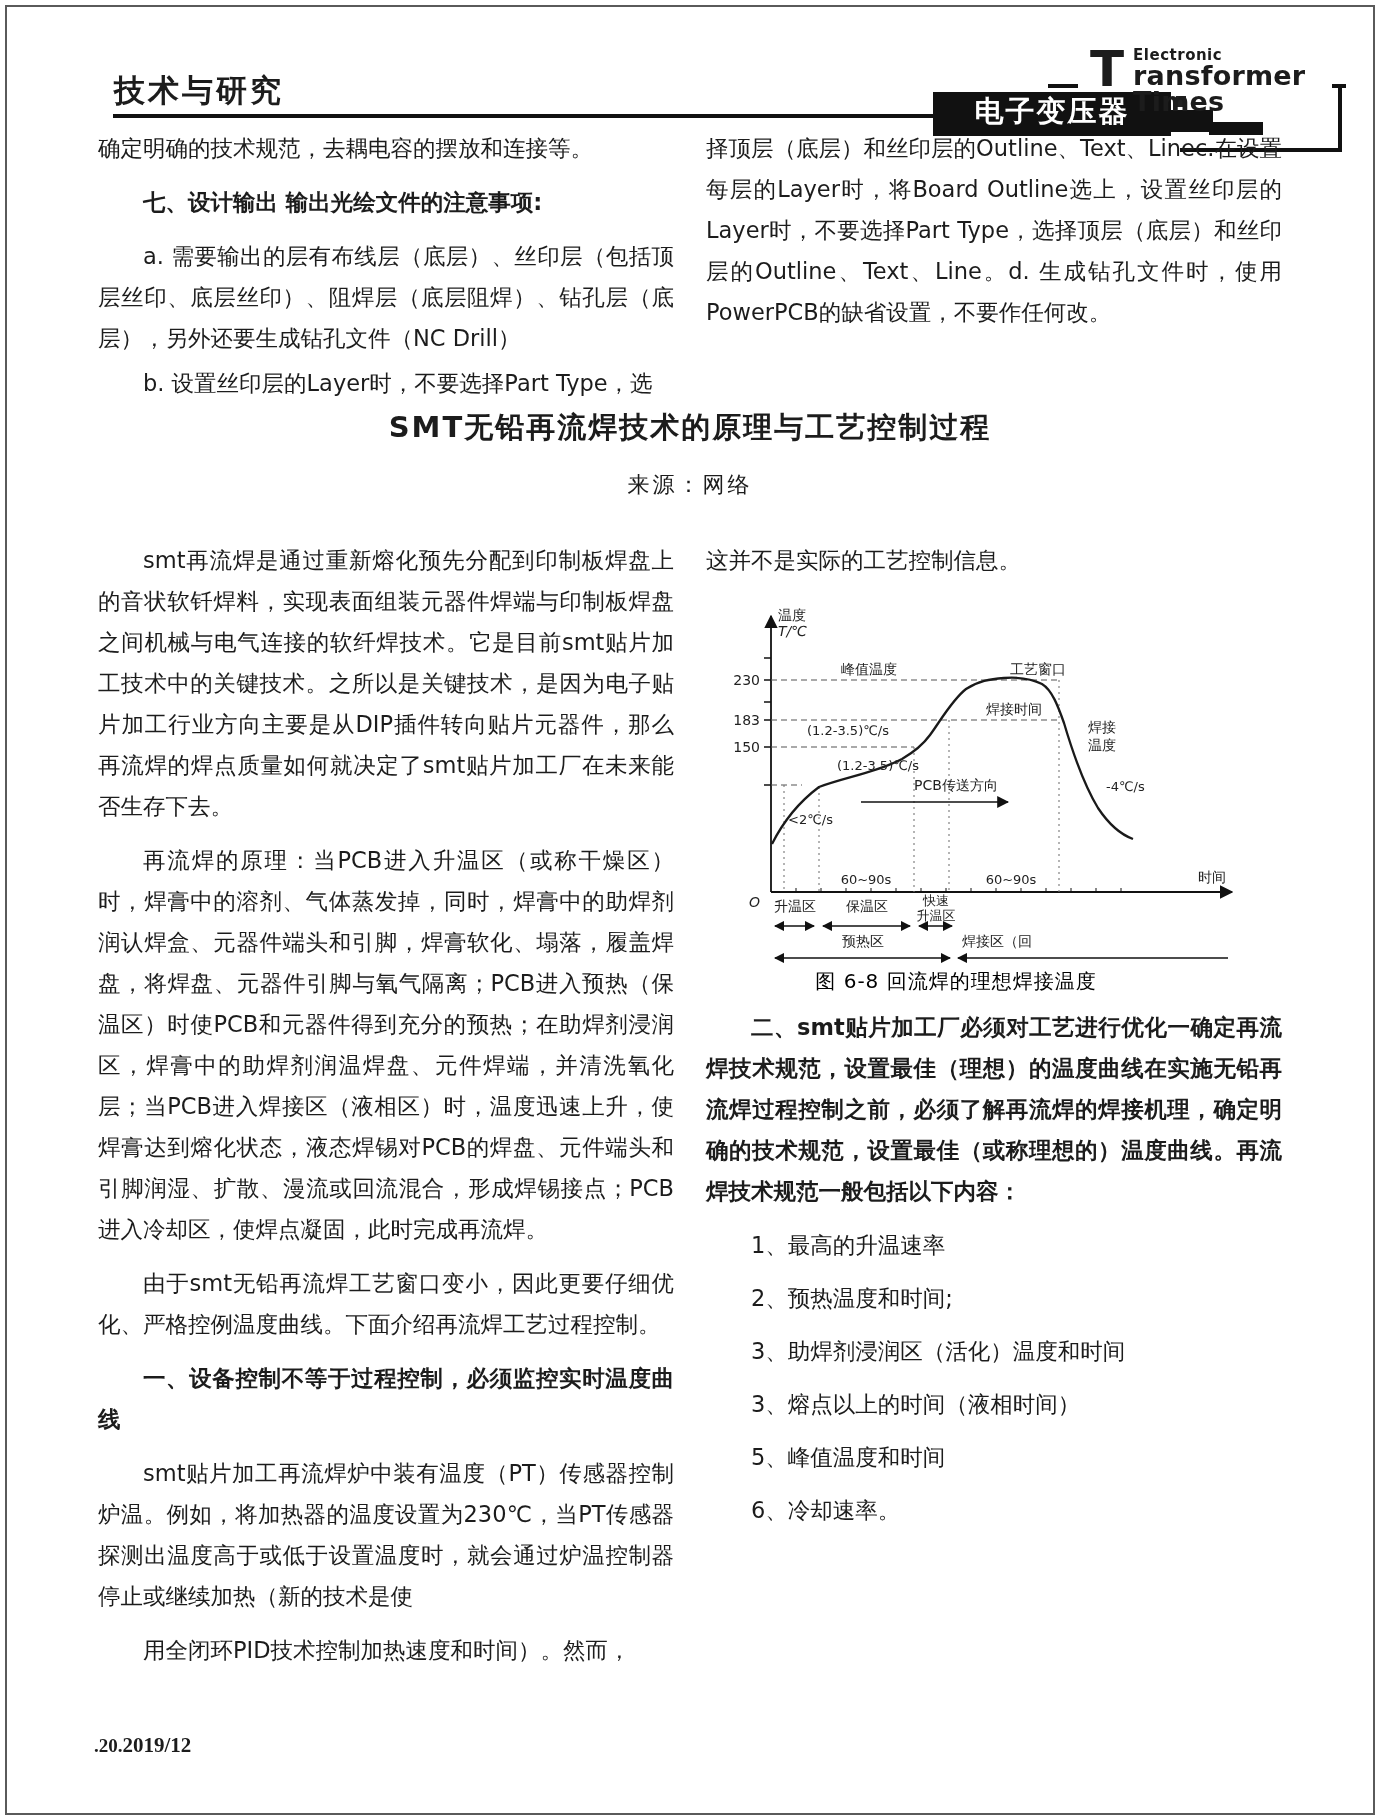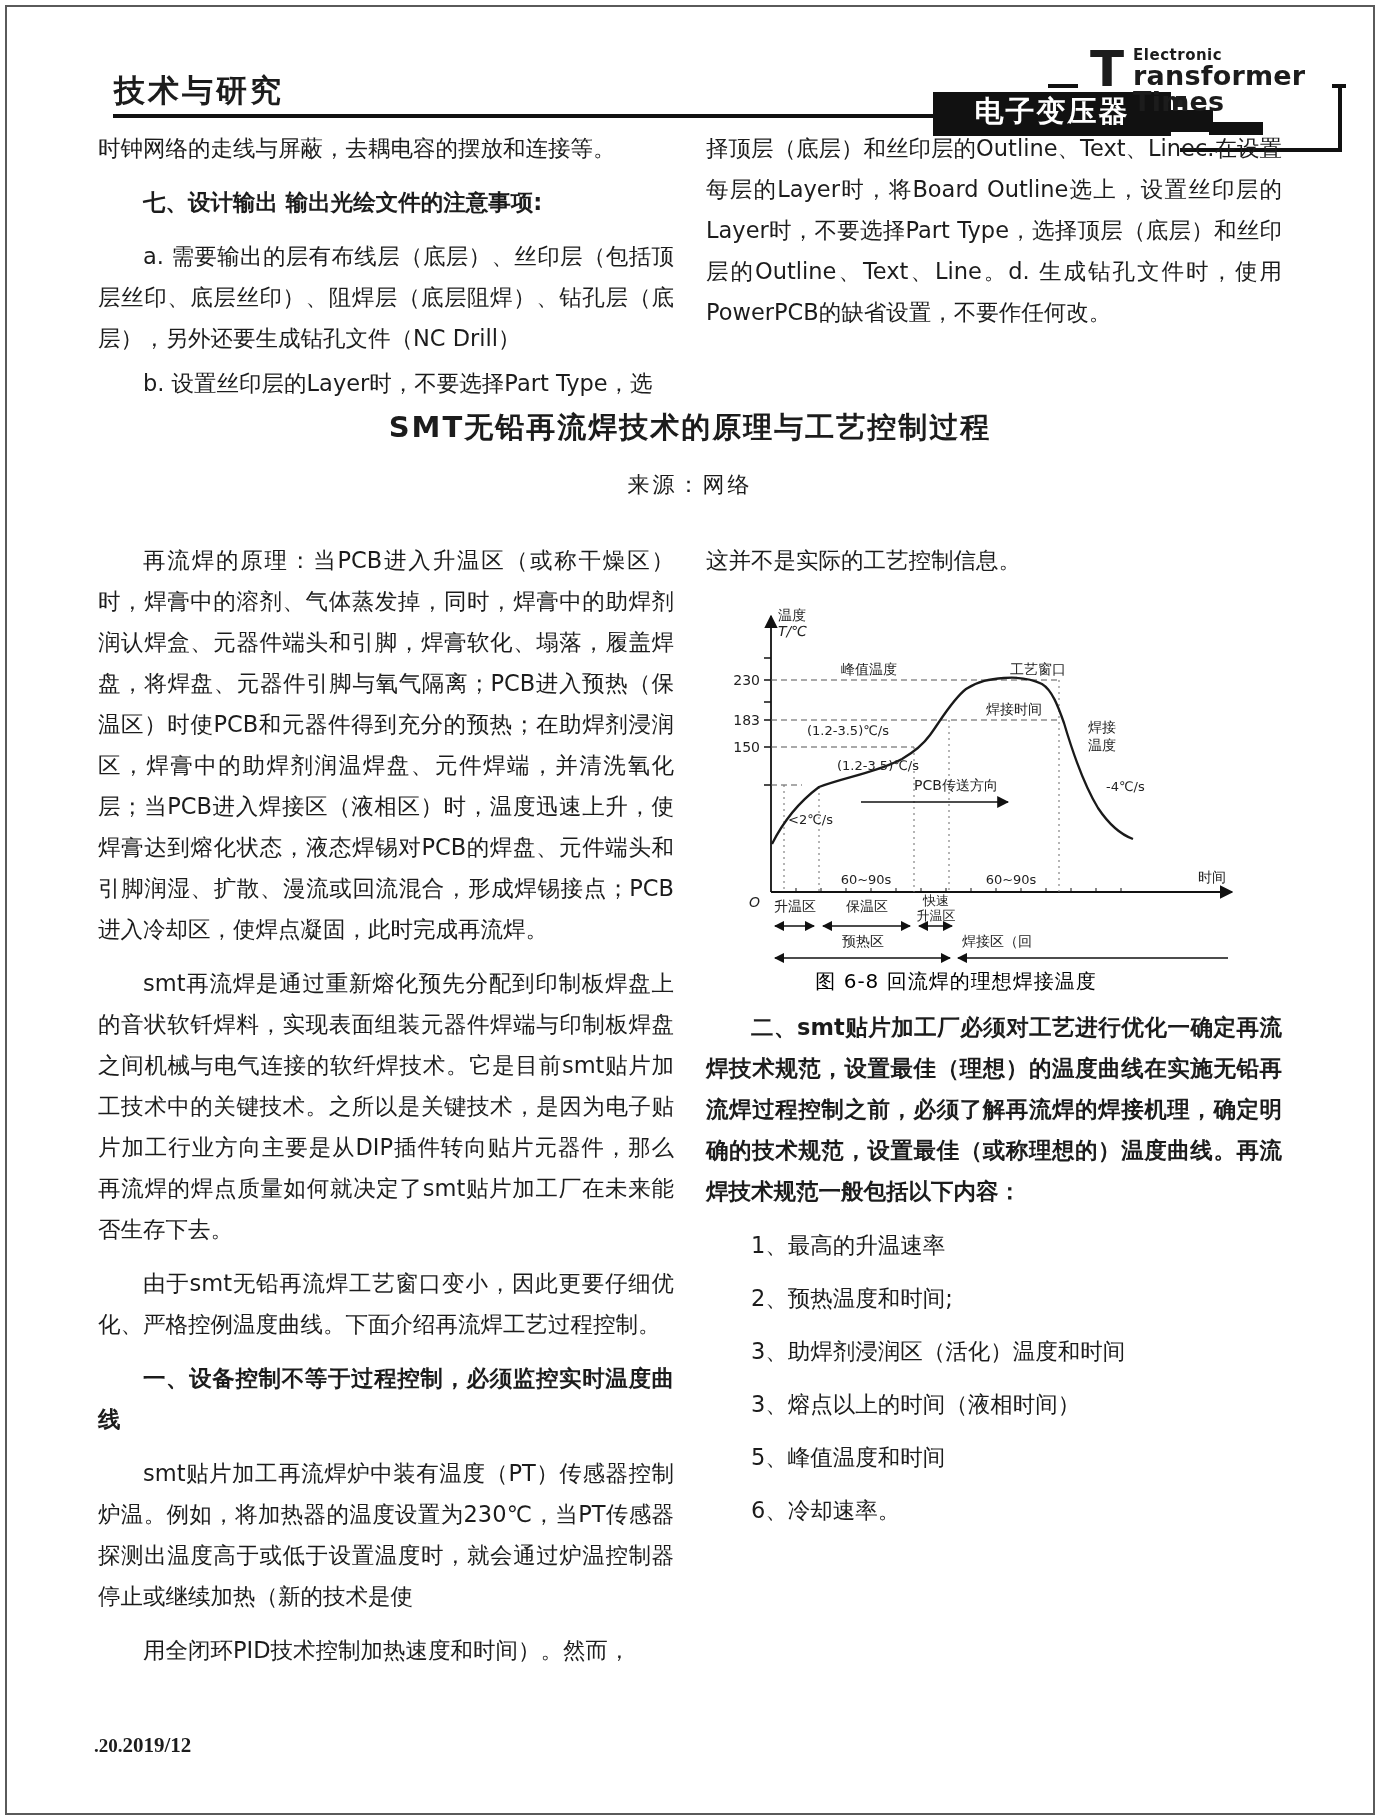--- a/index.html
+++ b/index.html
@@ -83,39 +83,39 @@
         <span class="logo-big">ransformer Times</span>
       </span>
     </div>
     <div class="dash-left"></div>
     <div class="dash-tr"></div>
     <div class="bracket"></div>
   </div>
 
   <section class="cols top-cols">
     <div class="col">
-      <p>时钟网络的走线与屏蔽，去耦电容的摆放和连接等。</p>
+      <p>确定明确的技术规范，去耦电容的摆放和连接等。</p>
       <p class="indent bold">七、设计输出 输出光绘文件的注意事项:</p>
       <p class="indent">a. 需要输出的层有布线层（底层）、丝印层（包括顶层丝印、底层丝印）、阻焊层（底层阻焊）、钻孔层（底层），另外还要生成钻孔文件（NC Drill）</p>
       <p class="indent tight">b. 设置丝印层的Layer时，不要选择Part Type，选</p>
     </div>
     <div class="col">
       <p>择顶层（底层）和丝印层的Outline、Text、Linec.在设置每层的Layer时，将Board Outline选上，设置丝印层的Layer时，不要选择Part Type，选择顶层（底层）和丝印层的Outline、Text、Line。d. 生成钻孔文件时，使用PowerPCB的缺省设置，不要作任何改。</p>
     </div>
   </section>
 
   <div class="title-wrap">
     <h1 class="art-title">SMT无铅再流焊技术的原理与工艺控制过程</h1>
     <div class="art-source">来源：网络</div>
   </div>
 
   <section class="cols main-cols">
     <div class="col">
+      <p class="indent">smt再流焊是通过重新熔化预先分配到印制板焊盘上的音状软钎焊料，实现表面组装元器件焊端与印制板焊盘之间机械与电气连接的软纤焊技术。它是目前smt贴片加工技术中的关键技术。之所以是关键技术，是因为电子贴片加工行业方向主要是从DIP插件转向贴片元器件，那么再流焊的焊点质量如何就决定了smt贴片加工厂在未来能否生存下去。</p>
       <p class="indent">再流焊的原理：当PCB进入升温区（或称干燥区）时，焊膏中的溶剂、气体蒸发掉，同时，焊膏中的助焊剂润认焊盒、元器件端头和引脚，焊膏软化、塌落，履盖焊盘，将焊盘、元器件引脚与氧气隔离；PCB进入预热（保温区）时使PCB和元器件得到充分的预热；在助焊剂浸润区，焊膏中的助焊剂润温焊盘、元件焊端，并清洗氧化层；当PCB进入焊接区（液相区）时，温度迅速上升，使焊膏达到熔化状态，液态焊锡对PCB的焊盘、元件端头和引脚润湿、扩散、漫流或回流混合，形成焊锡接点；PCB进入冷却区，使焊点凝固，此时完成再流焊。</p>
-      <p class="indent">smt再流焊是通过重新熔化预先分配到印制板焊盘上的音状软钎焊料，实现表面组装元器件焊端与印制板焊盘之间机械与电气连接的软纤焊技术。它是目前smt贴片加工技术中的关键技术。之所以是关键技术，是因为电子贴片加工行业方向主要是从DIP插件转向贴片元器件，那么再流焊的焊点质量如何就决定了smt贴片加工厂在未来能否生存下去。</p>
       <p class="indent">由于smt无铅再流焊工艺窗口变小，因此更要仔细优化、严格控例温度曲线。下面介绍再流焊工艺过程控制。</p>
       <p class="indent bold">一、设备控制不等于过程控制，必须监控实时温度曲线</p>
       <p class="indent">smt贴片加工再流焊炉中装有温度（PT）传感器控制炉温。例如，将加热器的温度设置为230℃，当PT传感器探测出温度高于或低于设置温度时，就会通过炉温控制器停止或继续加热（新的技术是使</p>
       <p class="indent">用全闭环PID技术控制加热速度和时间）。然而，</p>
     </div>
 
     <div class="col">
       <p>这并不是实际的工艺控制信息。</p>
 
       <div class="figure">

